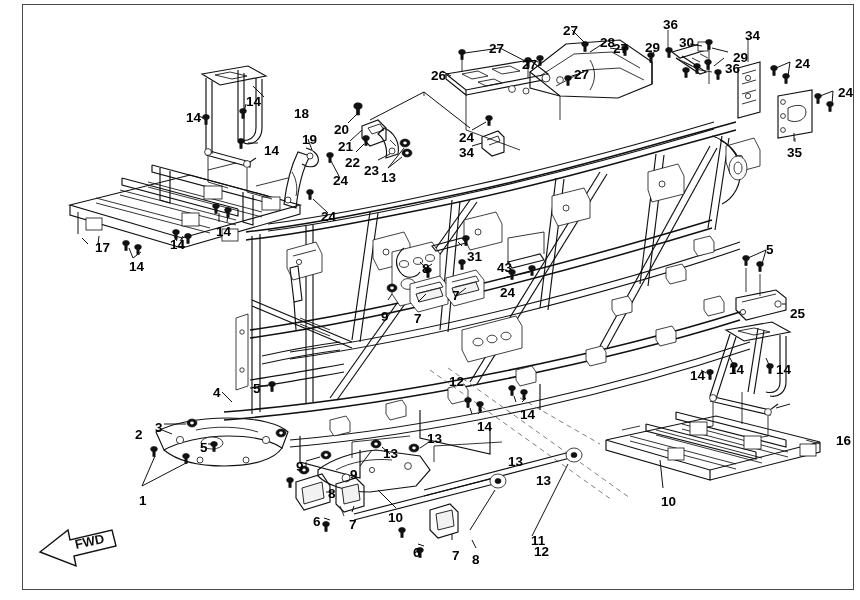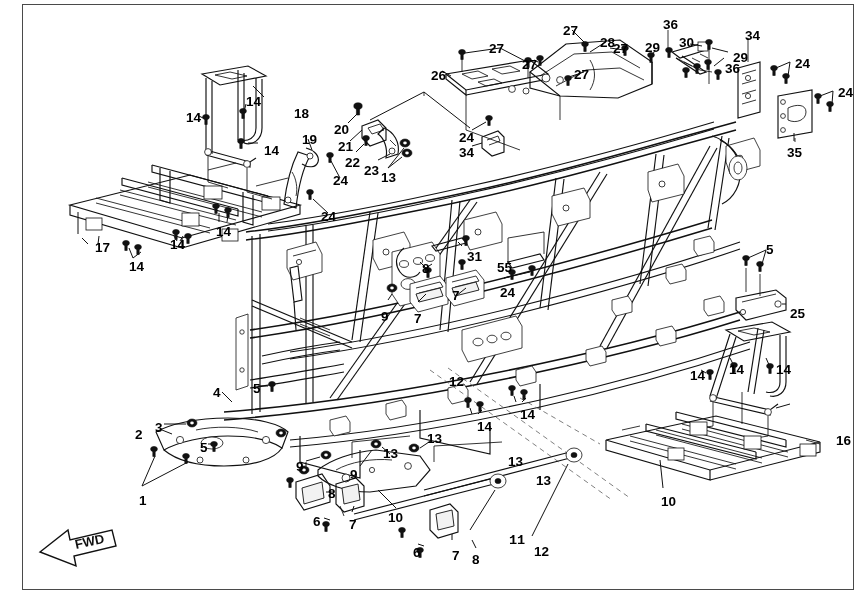--- a/index.html
+++ b/index.html
@@ -540,21 +540,21 @@
       <div class="lbl" style="left: 452px; top: 289px;">7</div>
       <div class="lbl" style="left: 349px; top: 518px;">7</div>
       <div class="lbl" style="left: 452px; top: 549px;">7</div>
       <div class="lbl" style="left: 328px; top: 487px;">8</div>
       <div class="lbl" style="left: 422px; top: 262px;">8</div>
       <div class="lbl" style="left: 472px; top: 553px;">8</div>
       <div class="lbl" style="left: 381px; top: 310px;">9</div>
       <div class="lbl" style="left: 296px; top: 460px;">9</div>
       <div class="lbl" style="left: 350px; top: 468px;">9</div>
       <div class="lbl" style="left: 388px; top: 511px;">10</div>
-      <div class="lbl" style="left: 509px; top: 534px; font-family: Liberation Mono, monospace;">11</div>
+      <div class="lbl" style="left: 531px; top: 534px;">11</div>
       <div class="lbl" style="left: 449px; top: 375px;">12</div>
       <div class="lbl" style="left: 534px; top: 545px;">12</div>
       <div class="lbl" style="left: 381px; top: 171px;">13</div>
       <div class="lbl" style="left: 383px; top: 447px;">13</div>
       <div class="lbl" style="left: 427px; top: 432px;">13</div>
       <div class="lbl" style="left: 508px; top: 455px;">13</div>
       <div class="lbl" style="left: 536px; top: 474px;">13</div>
       <div class="lbl" style="left: 186px; top: 111px;">14</div>
       <div class="lbl" style="left: 246px; top: 95px;">14</div>
       <div class="lbl" style="left: 264px; top: 144px;">14</div>
@@ -586,21 +586,21 @@
       <div class="lbl" style="left: 489px; top: 42px;">27</div>
       <div class="lbl" style="left: 522px; top: 58px;">27</div>
       <div class="lbl" style="left: 563px; top: 24px;">27</div>
       <div class="lbl" style="left: 574px; top: 68px;">27</div>
       <div class="lbl" style="left: 613px; top: 42px;">27</div>
       <div class="lbl" style="left: 600px; top: 36px;">28</div>
       <div class="lbl" style="left: 645px; top: 41px;">29</div>
       <div class="lbl" style="left: 733px; top: 51px;">29</div>
       <div class="lbl" style="left: 679px; top: 36px;">30</div>
       <div class="lbl" style="left: 467px; top: 250px;">31</div>
-      <div class="lbl" style="left: 497px; top: 261px;">55</div>
+      <div class="lbl" style="left: 497px; top: 261px;">43</div>
       <div class="lbl" style="left: 790px; top: 307px;">25</div>
       <div class="lbl" style="left: 745px; top: 29px;">34</div>
       <div class="lbl" style="left: 787px; top: 146px; text-align: center;">35</div>
       <div class="lbl" style="left: 663px; top: 18px;">36</div>
       <div class="lbl" style="left: 725px; top: 62px;">36</div>
     </div>
 
 </div>
 
 </body></html>

